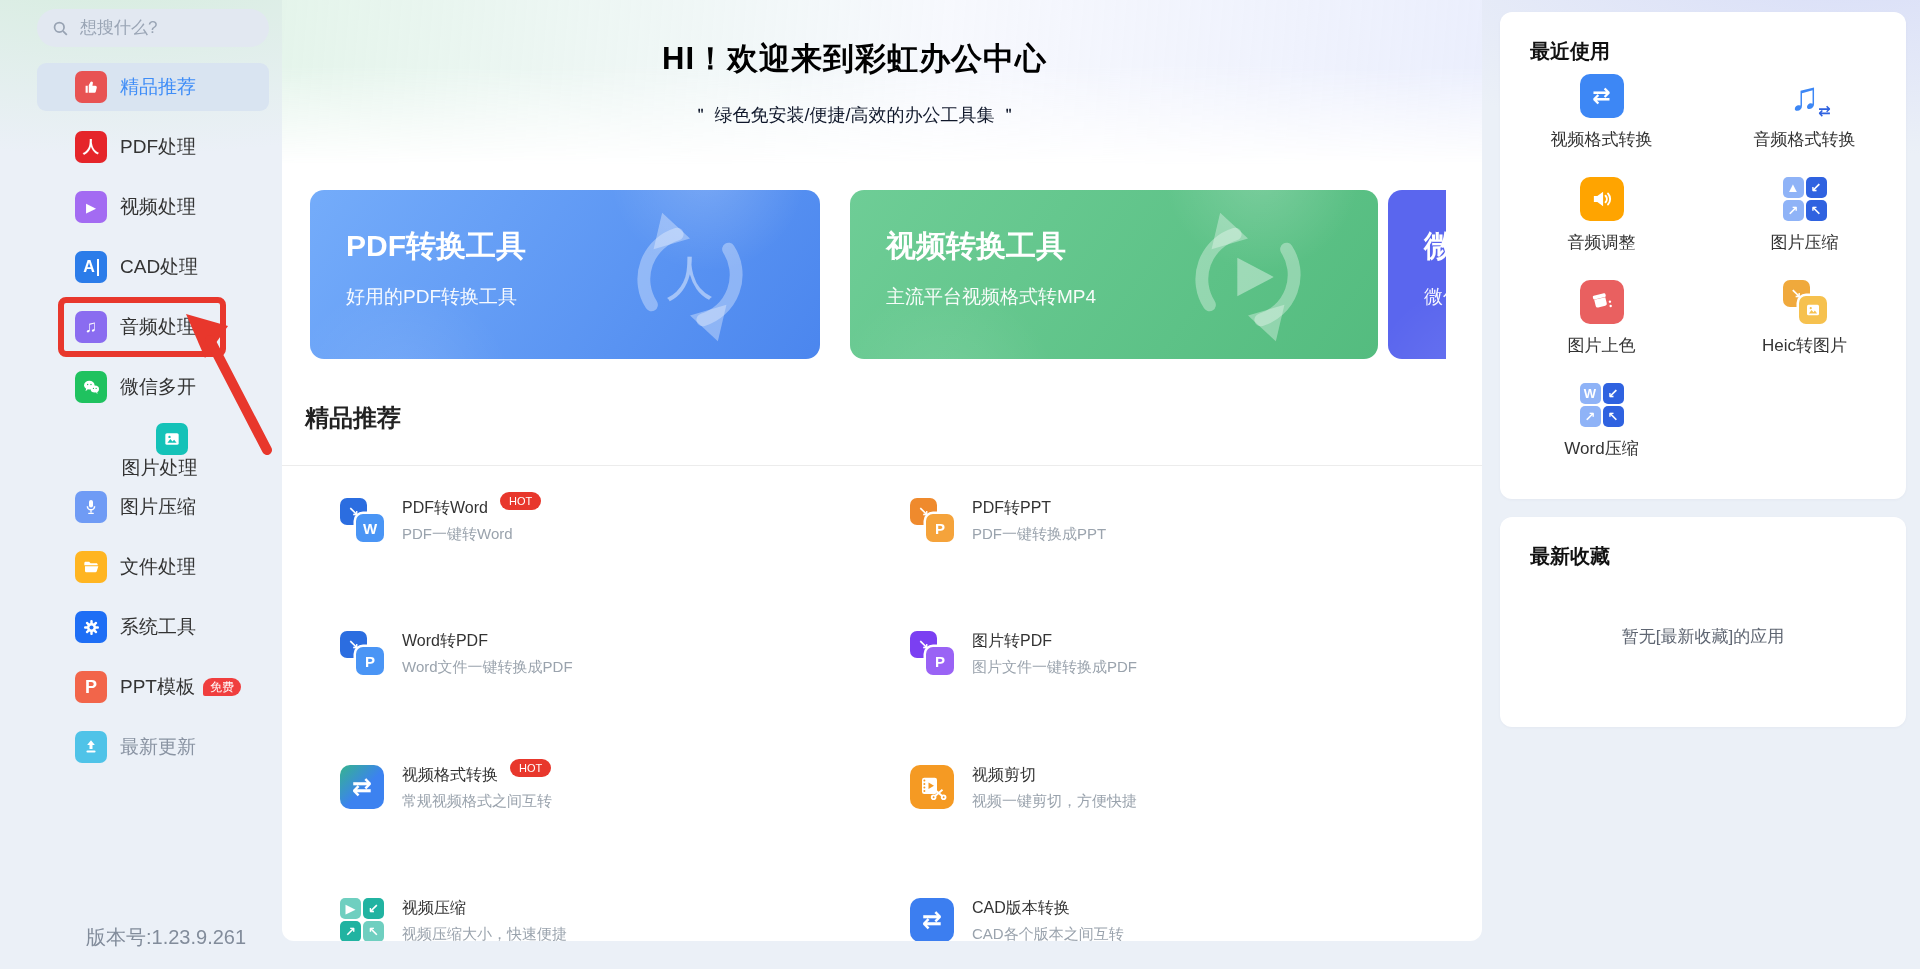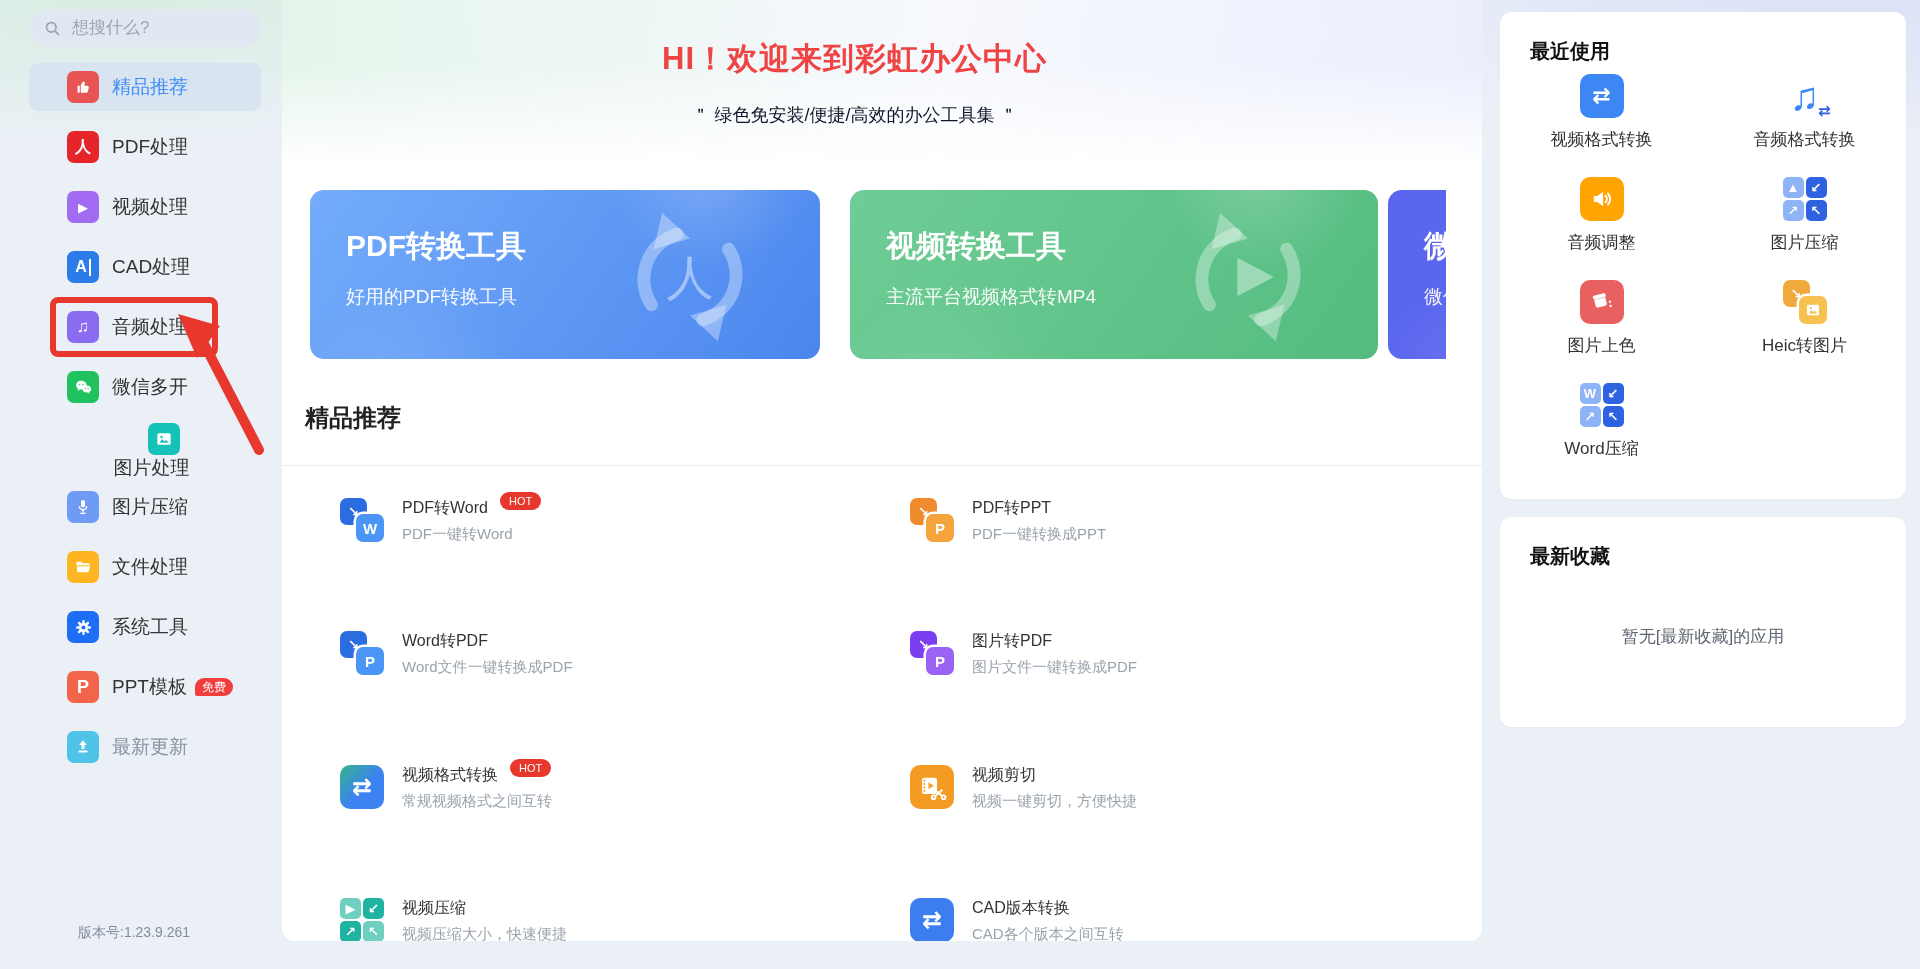--- a/index.html
+++ b/index.html
@@ -3,21 +3,21 @@
 <meta charset="utf-8">
 <style>
   html,body{margin:0;padding:0;}
   body{font-family:"Liberation Sans","DejaVu Sans",sans-serif;}
   .stage{position:relative;width:1920px;height:969px;overflow:hidden;
     background:
       radial-gradient(900px 340px at 6% -5%, rgba(209,236,216,.85), rgba(209,236,216,0) 60%),
       radial-gradient(900px 340px at 96% -5%, rgba(214,219,248,.9), rgba(214,219,248,0) 60%),
       #ebf0f7;}
   
-  .sidebar{position:absolute;left:4px;top:0;width:258px;height:969px;}
+  .sidebar{position:absolute;left:12px;top:0;width:258px;height:969px;}
   .search{position:absolute;left:25px;top:9px;width:232px;height:38px;border-radius:19px;
     background:#e2e8f1;display:flex;align-items:center;padding:0 0 0 14px;box-sizing:border-box;}
   .search input{border:0;background:transparent;outline:none;font-size:17px;color:#444;width:170px;margin-left:8px;}
   .search input::placeholder{color:#9aa5b5;}
   .nav-item{position:absolute;left:25px;width:232px;height:48px;border-radius:9px;
     display:flex;align-items:center;cursor:pointer;}
   .nav-item.active{background:#d9e4f1;}
   .tile{width:32px;height:32px;border-radius:7px;margin-left:38px;display:flex;align-items:center;
     justify-content:center;color:#fff;flex:0 0 auto;font-weight:bold;}
   .nav-lbl{margin-left:13px;font-size:19px;color:#333;}
@@ -26,34 +26,34 @@
   .t-thumb{background:#e85353;}.t-pdf{background:#e5252a;font-size:16px;}
   .t-play{background:#a36bf2;font-size:13px;}.t-cad{background:#2b7ce9;}
   .t-music{background:#8a6cf0;font-size:17px;}.t-wechat{background:#1fc25f;}
   .t-img{background:#14c2b8;}.t-mic{background:#6f9bf5;}
   .t-folder{background:#ffb521;}.t-gear{background:#1e6ef5;}
   .t-ppt{background:#f2654a;font-size:18px;}.t-up{background:#4fc3e8;}
   .cad-a{font-size:16px;font-weight:bold;}
   .cad-bar{width:2px;height:17px;background:#fff;margin-left:2px;}
   .mini-badge{margin-left:8px;background:#f03e3e;color:#fff;font-size:12px;line-height:12px;
     padding:3px 7px;border-radius:9px 9px 9px 2px;}
-  .version{position:absolute;left:74px;top:924px;font-size:14px;color:#828c9b;}
+  .version{position:absolute;left:74px;top:924px;font-size:20px;color:#828c9b;}
   
   .anno-box{position:absolute;left:46px;top:297px;width:168px;height:60px;border:6px solid #e8372c;
     border-radius:8px;box-sizing:border-box;z-index:20;}
   .anno-arrow{position:absolute;left:150px;top:300px;z-index:21;}
   
   .main-card{position:absolute;left:282px;top:0;width:1200px;height:941px;background:#fff;
     border-radius:0 0 12px 12px;overflow:hidden;}
   .main-tint{position:absolute;left:0;top:0;width:100%;height:165px;
     background:linear-gradient(95deg, rgba(222,242,230,.8), rgba(240,243,252,.55) 55%, rgba(228,233,252,.75));
     -webkit-mask-image:linear-gradient(180deg,#000 40%,transparent);
     mask-image:linear-gradient(180deg,#000 40%,transparent);pointer-events:none;}
   .welcome-title{position:absolute;left:0;right:55px;top:38px;text-align:center;font-size:31px;
-    font-weight:bold;color:#ef4444;letter-spacing:1px;}
+    font-weight:bold;color:#000000;letter-spacing:1px;}
   .welcome-sub{position:absolute;left:0;right:55px;top:103px;text-align:center;font-size:18px;color:#0f172a;}
   .banners{position:absolute;left:28px;top:190px;width:1136px;height:170px;overflow:hidden;}
   .banner{position:absolute;top:0;height:169px;border-radius:14px;overflow:hidden;cursor:pointer;}
   .banner.b1{left:0;width:510px;background:linear-gradient(125deg,#74acfa,#4b86ee);}
   .banner.b2{left:540px;width:512px;background:linear-gradient(125deg,#6ecd96,#54bc7f);padding-left:16px;}
   .banner.b3{left:1078px;width:510px;background:#5a66ee;}
   .banner::before{content:"";position:absolute;inset:0;
     background:radial-gradient(140px 140px at 78% -10%, rgba(255,255,255,.18), transparent 70%),
                radial-gradient(160px 160px at 18% 120%, rgba(255,255,255,.10), transparent 70%);}
   .b-title{position:absolute;left:36px;top:36px;font-size:30px;font-weight:bold;color:#fff;}

